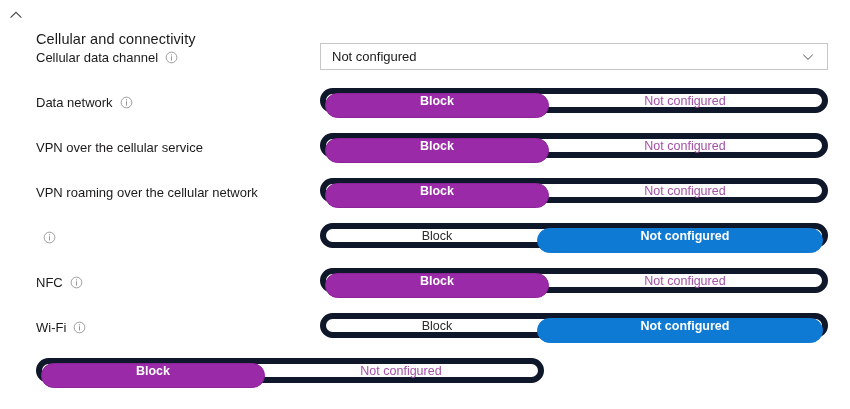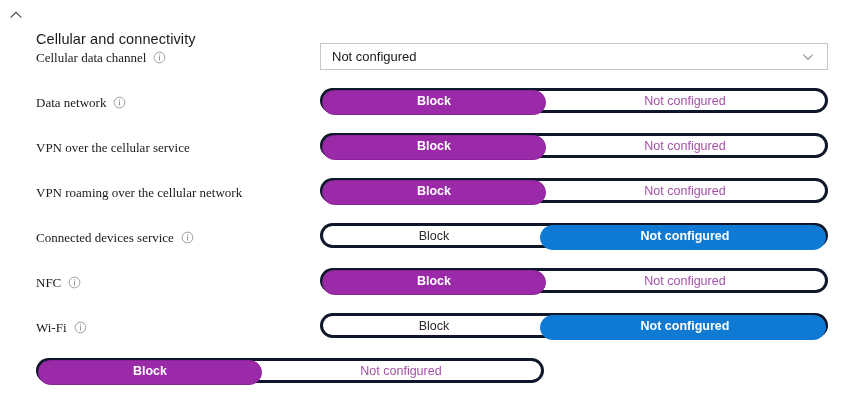--- a/index.html
+++ b/index.html
@@ -65,21 +65,20 @@
     padding-right: 10px;
     box-sizing: border-box;
     font-size: 13px;
     line-height: 17px;
     color: #1b1a19;
     padding-top: 13px;
     display: block;
   }
   .row-label .lbl-text {
     display: inline;
-    font-family: Liberation Serif, serif;
   }
   .info-icon {
     display: inline-block;
     vertical-align: -2px;
     margin-left: 7px;
     width: 13px;
     height: 13px;
     cursor: pointer;
   }
   .info-icon svg { display: block; }
@@ -114,21 +113,21 @@
     margin-right: 12px;
     flex: 0 0 auto;
   }
   .dropdown-chevron svg { display: block; }
 
   
   .toggle {
     position: relative;
     width: 508px;
     height: 25px;
-    border: 3px solid #0f172a;
+    border: 6px solid #0f172a;
     border-radius: 13px;
     background: #ffffff;
     box-sizing: border-box;
     cursor: pointer;
     overflow: visible;
   }
   .toggle-thumb {
     position: absolute;
     top: -1px;
     height: 25px;
@@ -248,21 +247,21 @@
           <div class="toggle state-block">
             <div class="toggle-thumb"></div>
             <div class="toggle-opts">
               <div class="toggle-opt opt-left">Block</div>
               <div class="toggle-opt opt-right">Not configured</div>
             </div>
           </div>
         </div>
       </div>
       <div class="row">
-        <div class="row-label"><span class="lbl-text">Connected devices service</span><span class="info-icon"><svg viewBox="0 0 16 16" width="13" height="13" aria-hidden="true">
+        <div class="row-label"><span class="info-icon"><svg viewBox="0 0 16 16" width="13" height="13" aria-hidden="true">
               <circle cx="8" cy="8" r="6.6" fill="none" stroke="#8a8886" stroke-width="1"></circle>
               <circle cx="8" cy="4.7" r="0.75" fill="#8a8886"></circle>
               <rect x="7.45" y="6.5" width="1.1" height="5.2" fill="#8a8886"></rect>
             </svg></span></div>
         <div class="row-control">
           <div class="toggle state-notconfigured">
             <div class="toggle-thumb"></div>
             <div class="toggle-opts">
               <div class="toggle-opt opt-left">Block</div>
               <div class="toggle-opt opt-right">Not configured</div>

